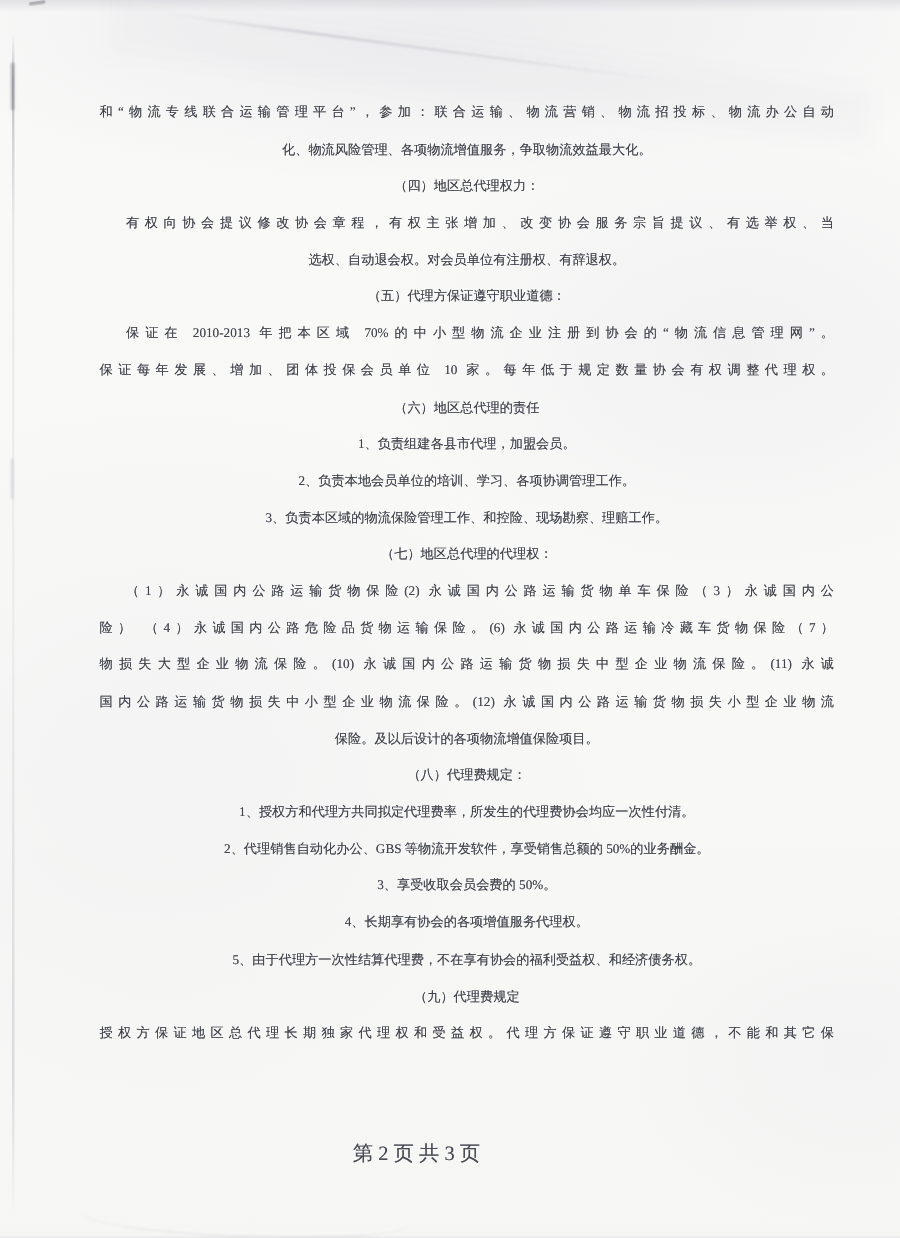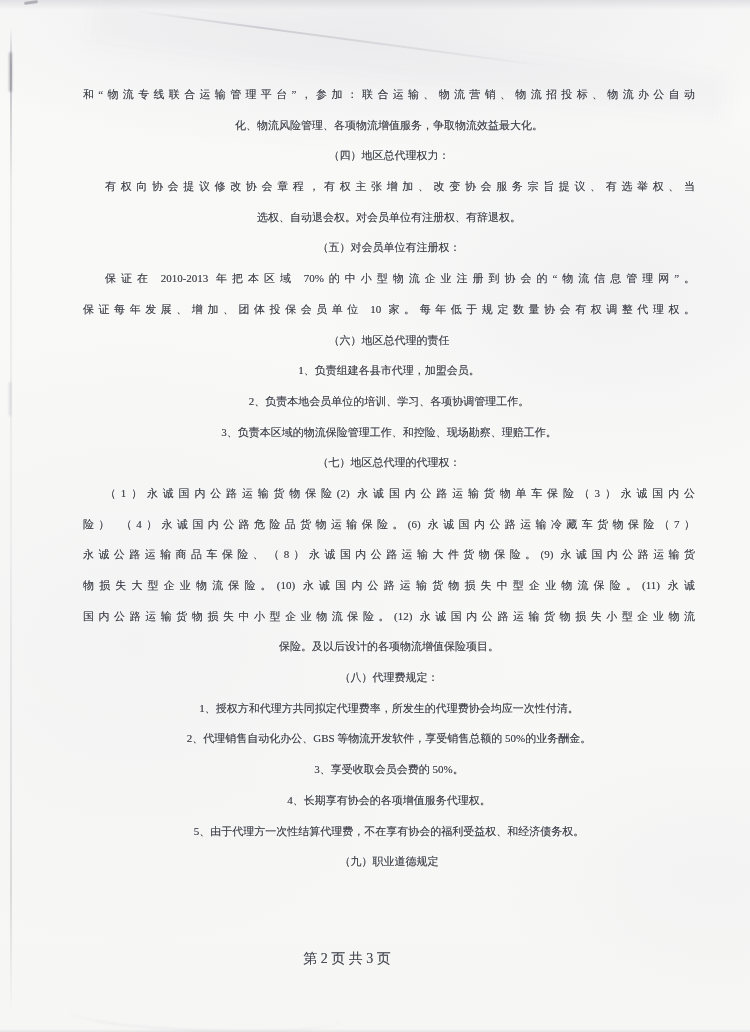--- a/index.html
+++ b/index.html
@@ -80,21 +80,21 @@
   .line.justify{
     white-space:normal;
     text-align:justify;
     text-align-last:justify;
     text-justify:inter-ideograph;
   }
   .line.indent{padding-left:22px;}
   .line.justify.indent{padding-left:22px;width:590px;}
   .footer{
     position:absolute;left:0;top:950px;width:694px;
-    text-align:center;color:#494b54;font-size:14px;
+    text-align:center;color:#494b54;font-size:17px;
     text-shadow:0 0 0.5px rgba(70,72,82,0.5);
   }
 </style>
 </head>
 <body>
 
 <div class="page">
 
   <div class="edge-top"></div>
   <div class="crease-band"></div>
@@ -105,39 +105,39 @@
   <div class="top-mark"></div>
   <div class="bottom-arc"></div>
   <div class="edge-bottom"></div>
 
   <div class="doc-body" id="doc-lines">
       <div class="line justify">和“物流专线联合运输管理平台”，参加：联合运输、物流营销、物流招投标、物流办公自动</div>
       <div class="line">化、物流风险管理、各项物流增值服务，争取物流效益最大化。</div>
       <div class="line">（四）地区总代理权力：</div>
       <div class="line indent justify">有权向协会提议修改协会章程，有权主张增加、改变协会服务宗旨提议、有选举权、当</div>
       <div class="line">选权、自动退会权。对会员单位有注册权、有辞退权。</div>
-      <div class="line">（五）对会员单位有注册权：</div>
+      <div class="line">（五）代理方保证遵守职业道德：</div>
       <div class="line indent justify">保证在 2010-2013 年把本区域 70%的中小型物流企业注册到协会的“物流信息管理网”。</div>
       <div class="line justify">保证每年发展、增加、团体投保会员单位 10 家。每年低于规定数量协会有权调整代理权。</div>
       <div class="line">（六）地区总代理的责任</div>
       <div class="line">1、负责组建各县市代理，加盟会员。</div>
       <div class="line">2、负责本地会员单位的培训、学习、各项协调管理工作。</div>
       <div class="line">3、负责本区域的物流保险管理工作、和控险、现场勘察、理赔工作。</div>
       <div class="line">（七）地区总代理的代理权：</div>
       <div class="line indent justify">（1）永诚国内公路运输货物保险(2) 永诚国内公路运输货物单车保险（3）永诚国内公</div>
       <div class="line justify">险） （4）永诚国内公路危险品货物运输保险。(6) 永诚国内公路运输冷藏车货物保险（7）</div>
-      <div class="line justify">永诚公路运输商品车保险、（8）永诚国内公路运输大件货物保险。(9) 永诚国内公路运输货</div>
       <div class="line justify">物损失大型企业物流保险。(10) 永诚国内公路运输货物损失中型企业物流保险。(11) 永诚</div>
       <div class="line justify">国内公路运输货物损失中小型企业物流保险。(12) 永诚国内公路运输货物损失小型企业物流</div>
       <div class="line">保险。及以后设计的各项物流增值保险项目。</div>
       <div class="line">（八）代理费规定：</div>
       <div class="line">1、授权方和代理方共同拟定代理费率，所发生的代理费协会均应一次性付清。</div>
       <div class="line">2、代理销售自动化办公、GBS 等物流开发软件，享受销售总额的 50%的业务酬金。</div>
       <div class="line">3、享受收取会员会费的 50%。</div>
       <div class="line">4、长期享有协会的各项增值服务代理权。</div>
       <div class="line">5、由于代理方一次性结算代理费，不在享有协会的福利受益权、和经济债务权。</div>
-      <div class="line">（九）职业道德规定</div>
+      <div class="line">（九）代理费规定</div>
+      <div class="line justify">授权方保证地区总代理长期独家代理权和受益权。代理方保证遵守职业道德，不能和其它保</div>
     </div>
 
   <div class="footer">
     <span>第 2 页 共 3 页</span>
   </div>
 </div>
 
 </body></html>

